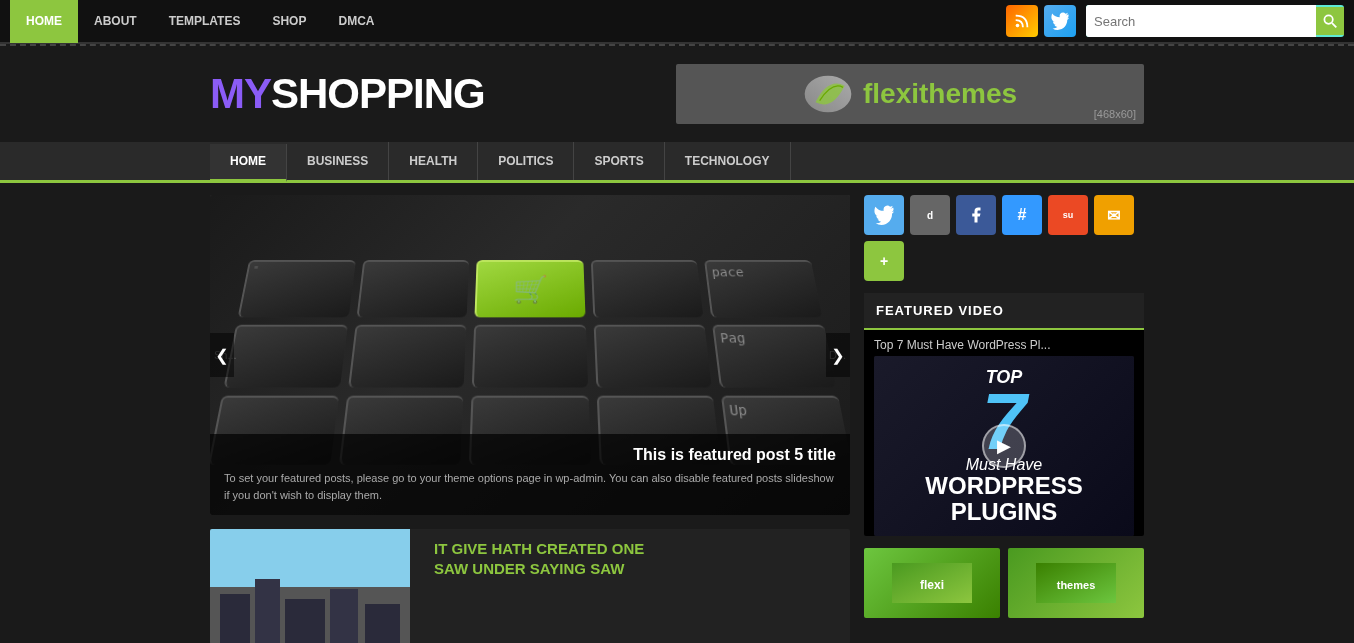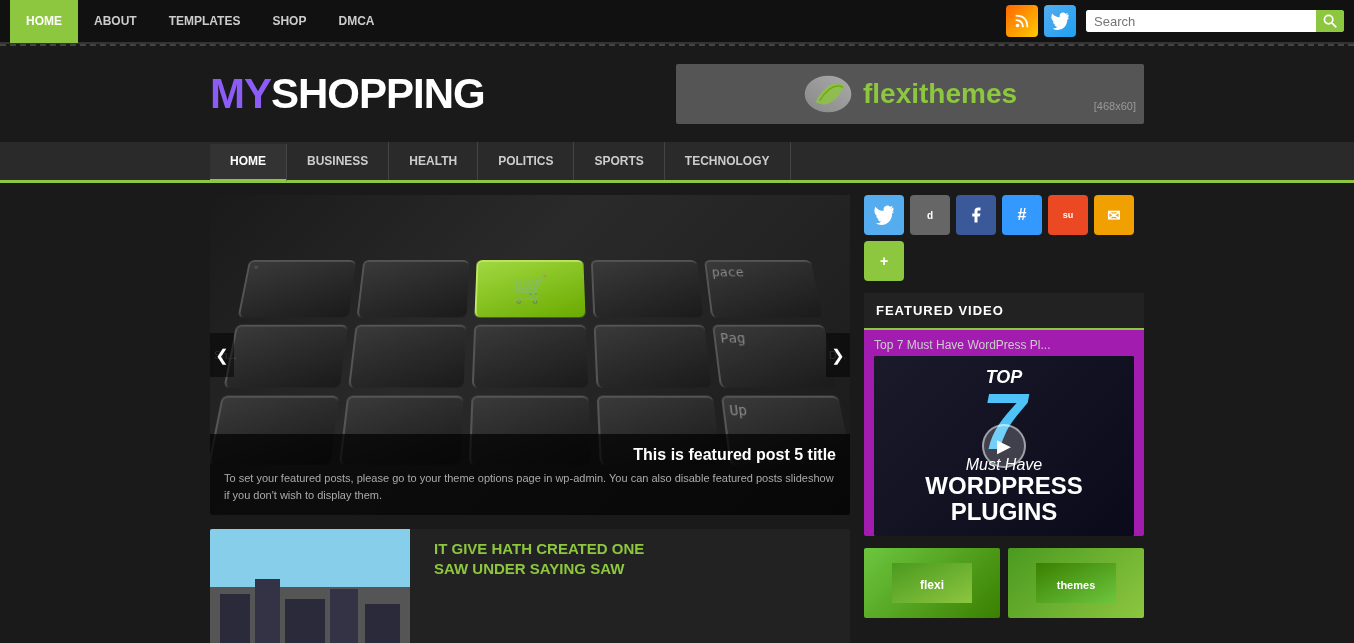--- a/index.html
+++ b/index.html
@@ -40,21 +40,21 @@
       cursor: pointer;
     }
     .icon-rss { background: linear-gradient(135deg, #f60, #fc0); }
     .icon-twitter { background: linear-gradient(135deg, #55acee, #1da1f2); }
     .search-bar {
       display: flex;
       align-items: center;
       background: #5eead4;
       border-radius: 3px;
       overflow: hidden;
-      height: 22px;
+      height: 32px;
     }
     .search-input {
       border: none;
       outline: none;
       padding: 0 8px;
       font-size: 13px;
       color: #333;
       width: 230px;
       height: 100%;
     }
@@ -79,21 +79,21 @@
     .logo-my { color: #8b5cf6; }
     .logo-shopping { color: #fff; }
     .banner-ad {
       background: #555;
       width: 468px; height: 60px;
       display: flex; align-items: center; justify-content: center;
       border-radius: 2px;
       position: relative;
     }
     .banner-ad-text { color: #8dc63f; font-size: 28px; font-weight: bold; }
-    .banner-ad-sub { color: #999; font-size: 11px; position: absolute; bottom: 12px; right: 8px; }
+    .banner-ad-sub { color: #999; font-size: 11px; position: absolute; bottom: 4px; right: 8px; }
     .banner-leaf {
       width: 50px; height: 50px;
       margin-right: 10px;
     }
 
     
     .second-nav {
       background: #2a2a2a;
       display: flex;
       align-items: center;
@@ -270,21 +270,21 @@
       cursor: pointer;
     }
     .si-twitter { background: #55acee; color: #fff; }
     .si-digg { background: #666; color: #fff; }
     .si-facebook { background: #3b5998; color: #fff; }
     .si-delicious { background: #3399ff; color: #fff; }
     .si-stumble { background: #eb4924; color: #fff; }
     .si-mail { background: #f0a000; color: #fff; }
 
     .featured-video-section {
-      background: #a21caf;
+      background: #000000;
       border-radius: 2px;
       margin-bottom: 12px;
     }
     .featured-video-label {
       background: #222;
       color: #fff;
       font-size: 13px;
       font-weight: bold;
       text-transform: uppercase;
       padding: 10px 12px;

